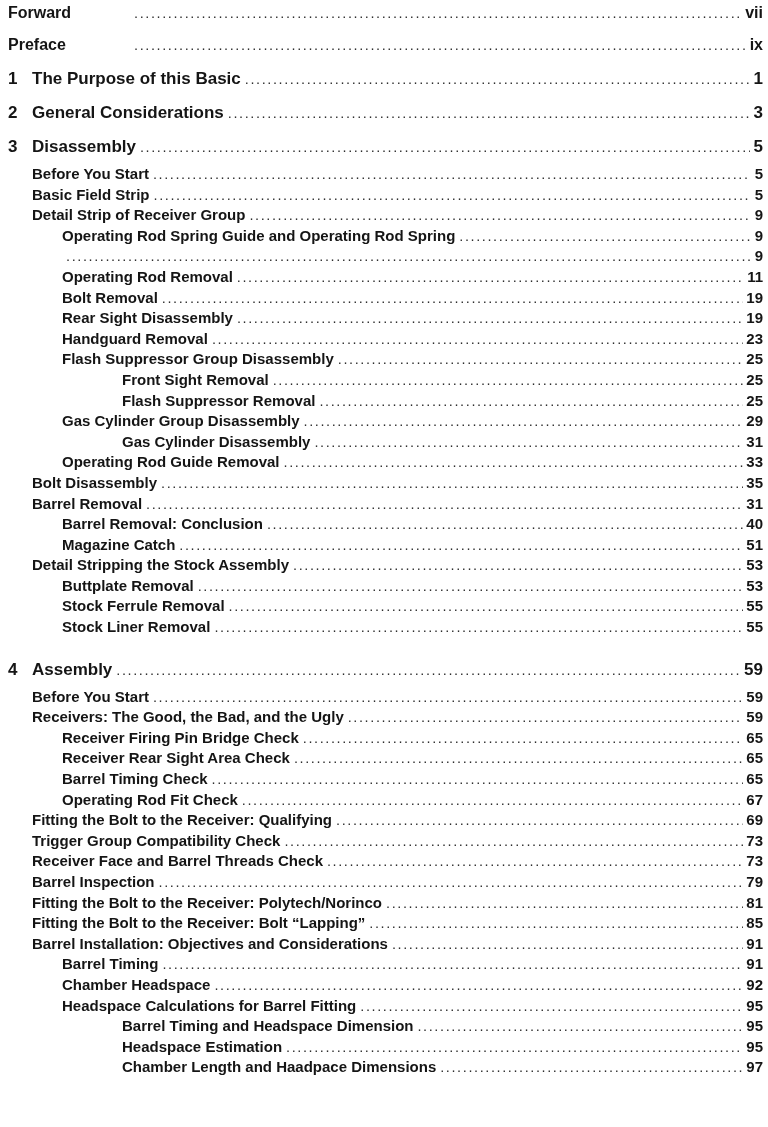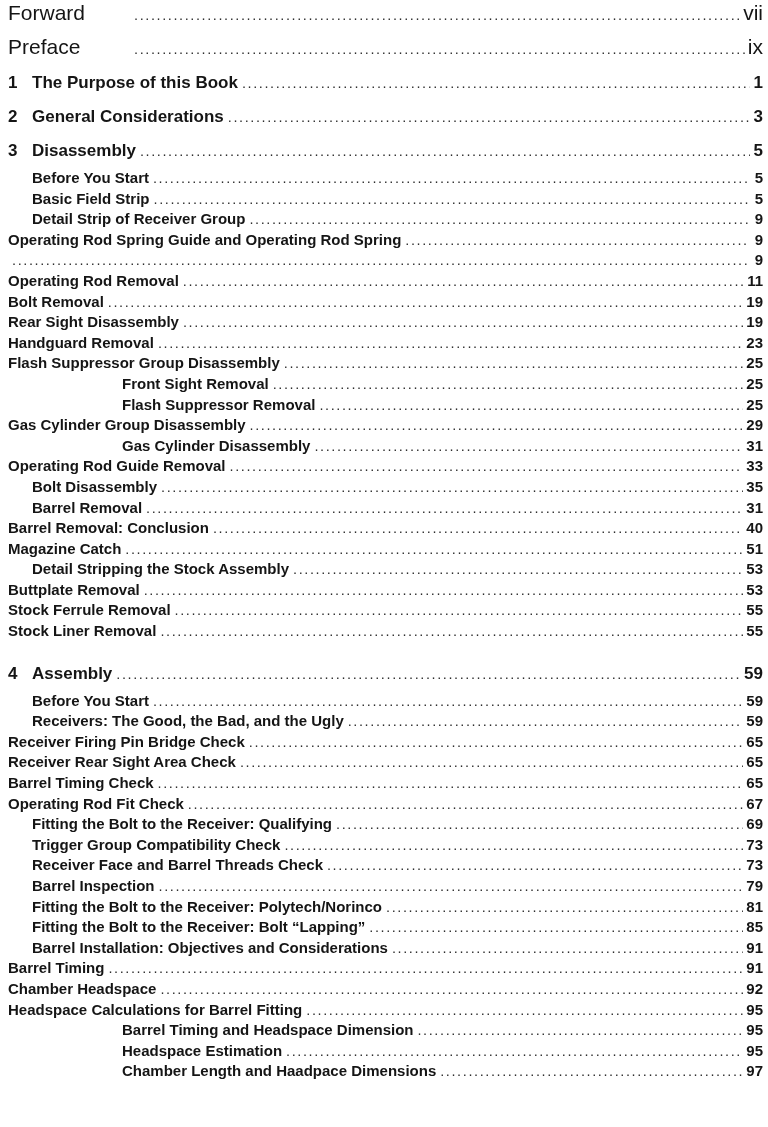--- a/index.html
+++ b/index.html
@@ -36,22 +36,22 @@
     content: "......................................................................................................................................................................................................................................";
   }
   .page {
     flex: 0 0 auto;
     min-width: 10px;
     text-align: right;
     padding-left: 1px;
   }
   
   .row.front {
-    font-weight: 400;
-    font-size: 21px;
+    font-weight: 700;
+    font-size: 16px;
     line-height: 19px;
     margin-bottom: 12px;
   }
   .row.front .title {
     flex: 0 0 auto;
     width: 122px;
   }
   
   .row.chapter {
     font-weight: 700;
@@ -68,21 +68,21 @@
     flex: 0 0 auto;
   }
   
   .row.sub {
     font-size: 15px;
     line-height: 20.6px;
     font-weight: 700;
   }
   .row.sub .title { flex: 0 0 auto; }
   .row.sub.l1 { margin-left: 24px; }
-  .row.sub.l2 { }
+  .row.sub.l2 { margin-left: 54px; }
   .row.sub.l3 { margin-left: 114px; }
   
   .row.chapter.gap-before { margin-top: 22px; }
 </style>
 </head>
 <body>
 
 <div class="toc">
   <div id="toc-list">
       <div class="row front">
@@ -90,21 +90,21 @@
         <span class="leader"></span>
         <span class="page">vii</span>
       </div>
       <div class="row front">
         <span class="title">Preface</span>
         <span class="leader"></span>
         <span class="page">ix</span>
       </div>
       <div class="row chapter">
         <span class="num">1</span>
-        <span class="title">The Purpose of this Book</span>
+        <span class="title">The Purpose of this Basic</span>
         <span class="leader"></span>
         <span class="page">1</span>
       </div>
       <div class="row chapter">
         <span class="num">2</span>
         <span class="title">General Considerations</span>
         <span class="leader"></span>
         <span class="page">3</span>
       </div>
       <div class="row chapter">

